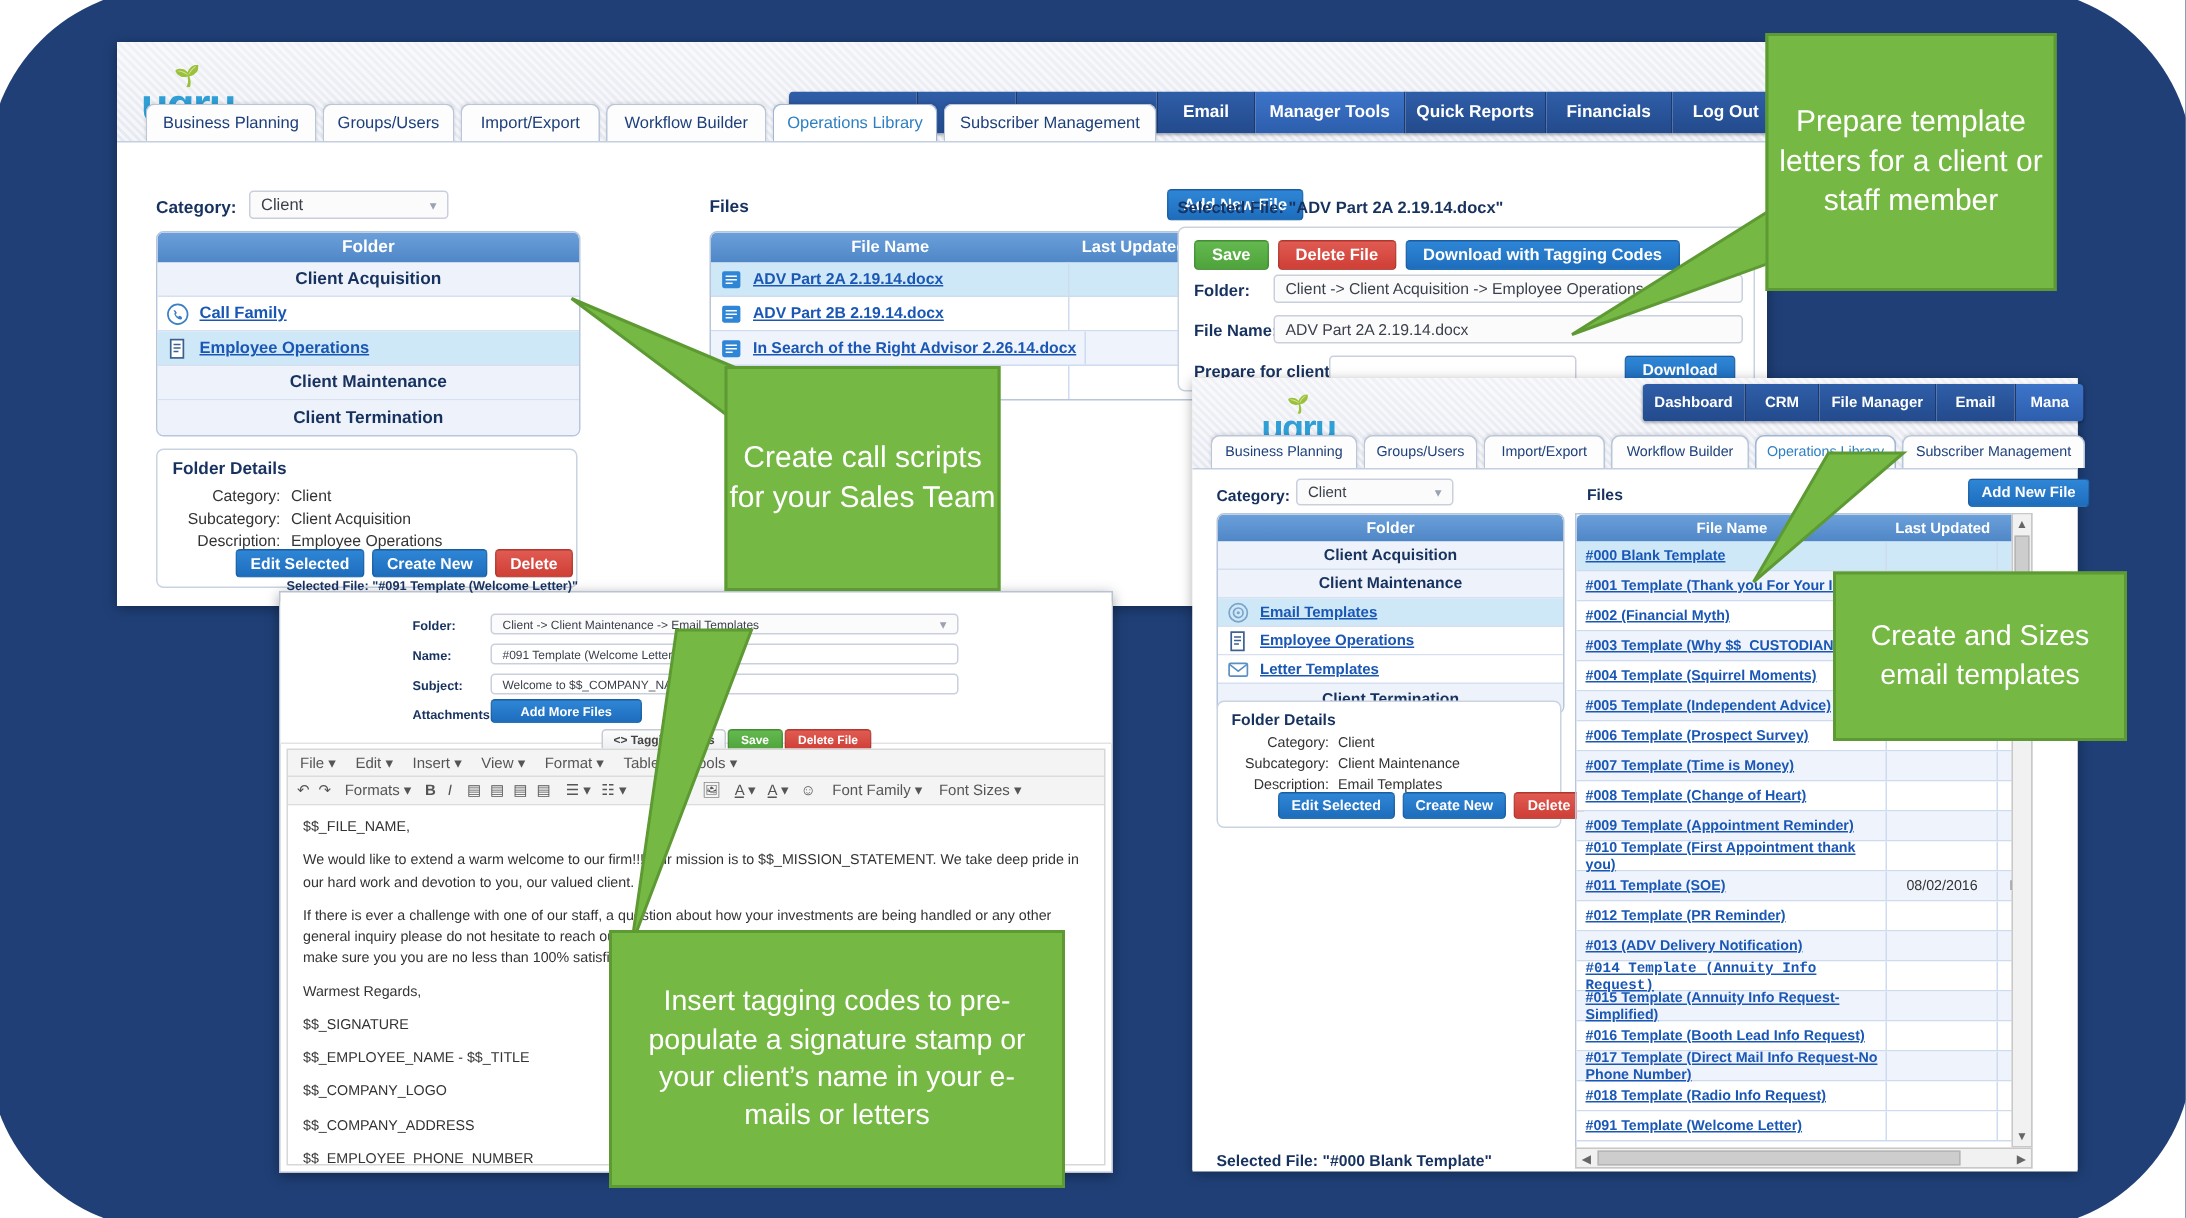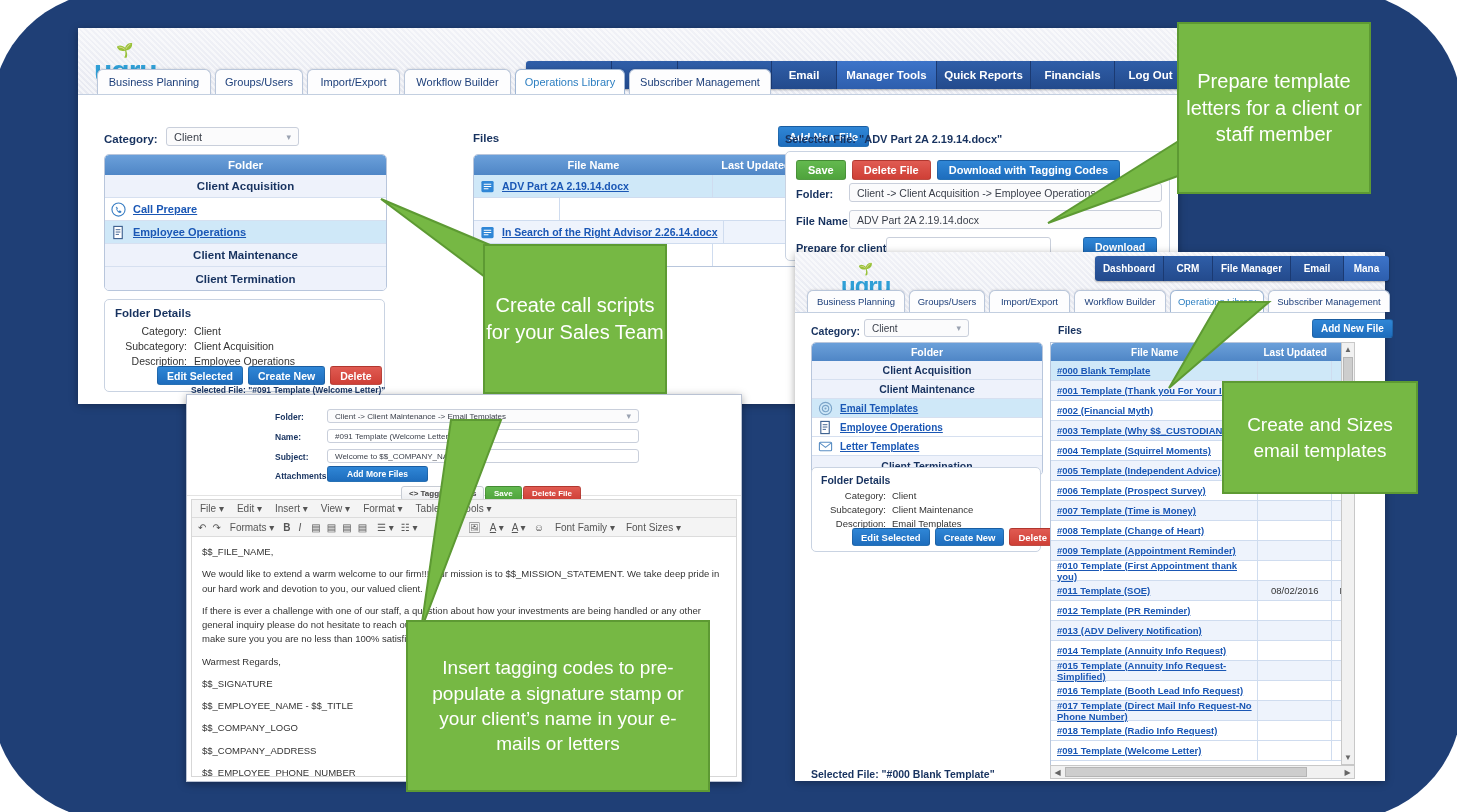--- a/index.html
+++ b/index.html
@@ -163,21 +163,21 @@
       </div>
 
       <div style="position:absolute;left:26px;top:59px;width:281px;border:1px solid #b8c6dc;border-radius:5px;overflow:hidden;">
         <div class="tblhead" style="height:20px;font-size:11.5px;">Folder</div>
         <div class="grpRow" style="height:23px;font-size:11.5px;">Client Acquisition</div>
         <div class="leafRow" style="height:23px;font-size:11px;">
           <svg class="ico" viewBox="0 0 16 16">
               <circle cx="8" cy="8" r="7" fill="none" stroke="#3b7fc4" stroke-width="1.2"></circle>
               <path d="M5 5.5c.6-.6 1.3-.3 1.6.2l.6 1c.2.4 0 .7-.3.9l-.4.3c.3.9 1 1.6 1.9 1.9l.3-.4c.2-.3.5-.5.9-.3l1 .6c.5.3.8 1 .2 1.6-.8.8-2.3.4-3.7-1s-1.9-2.9-1.1-3.8z" fill="#3b7fc4"></path>
             </svg>
-          <a>Call Prepare</a>
+          <a>Call Family</a>
         </div>
         <div class="leafRow sel" style="height:23px;font-size:11px;">
           <svg class="ico" viewBox="0 0 16 16">
               <rect x="3" y="1.5" width="9" height="13" fill="#fff" stroke="#3b5f8f" stroke-width="1.2"></rect>
               <line x1="5" y1="5" x2="10" y2="5" stroke="#3b5f8f" stroke-width="1"></line>
               <line x1="5" y1="7.5" x2="10" y2="7.5" stroke="#3b5f8f" stroke-width="1"></line>
               <line x1="5" y1="10" x2="8.5" y2="10" stroke="#3b5f8f" stroke-width="1"></line>
             </svg>
           <a>Employee Operations</a>
         </div>
@@ -222,20 +222,27 @@
             <svg class="ico" viewBox="0 0 16 16">
                 <rect x="1.5" y="2" width="13" height="12" rx="1.5" fill="#2f86d6"></rect>
                 <path d="M4 5.5h8M4 8h8M4 10.5h5" stroke="#fff" stroke-width="1.1"></path>
               </svg>
             <a>ADV Part 2A 2.19.14.docx</a>
           </div>
           <div class="c2" style="width:86px;"></div>
           <div class="c3" style="width:48px;border-right:none;"></div>
         </div>
         <div class="frow" style="height:22px;font-size:10.5px;">
+          <div class="c1" style="width:239px;">
+            <svg class="ico" viewBox="0 0 16 16">
+                <rect x="1.5" y="2" width="13" height="12" rx="1.5" fill="#2f86d6"></rect>
+                <path d="M4 5.5h8M4 8h8M4 10.5h5" stroke="#fff" stroke-width="1.1"></path>
+              </svg>
+            <a>ADV Part 2B 2.19.14.docx</a>
+          </div>
           <div class="c2" style="width:86px;"></div>
           <div class="c3" style="width:48px;border-right:none;"></div>
         </div>
         <div class="frow alt" style="height:22px;font-size:10.5px;">
           <div class="c1" style="width:273px;">
             <svg class="ico" viewBox="0 0 16 16">
                 <rect x="1.5" y="2" width="13" height="12" rx="1.5" fill="#2f86d6"></rect>
                 <path d="M4 5.5h8M4 8h8M4 10.5h5" stroke="#fff" stroke-width="1.1"></path>
               </svg>
             <a>In Search of the Right Advisor 2.26.14.docx</a>
@@ -465,21 +472,21 @@
               <div class="c2" style="width: 74px;"></div>
               <div class="c3" style="width: 22px; border-right: none;"></div>
             </div>
             <div class="frow alt" style="height: 19px; font-size: 9.5px;">
               <div class="c1" style="width: 208px;">
                 <a>#013 (ADV Delivery Notification)</a>
               </div>
               <div class="c2" style="width: 74px;"></div>
               <div class="c3" style="width: 22px; border-right: none;"></div>
             </div>
-            <div class="frow" style="height: 19px; font-size: 9.5px;">
+            <div class="frow" style="height: 19px; font-size: 9.5px; font-family: Liberation Mono, monospace;">
               <div class="c1" style="width: 208px;">
                 <a>#014 Template (Annuity Info Request)</a>
               </div>
               <div class="c2" style="width: 74px;"></div>
               <div class="c3" style="width: 22px; border-right: none;"></div>
             </div>
             <div class="frow alt" style="height: 19px; font-size: 9.5px;">
               <div class="c1" style="width: 208px;">
                 <a>#015 Template (Annuity Info Request-Simplified)</a>
               </div>

